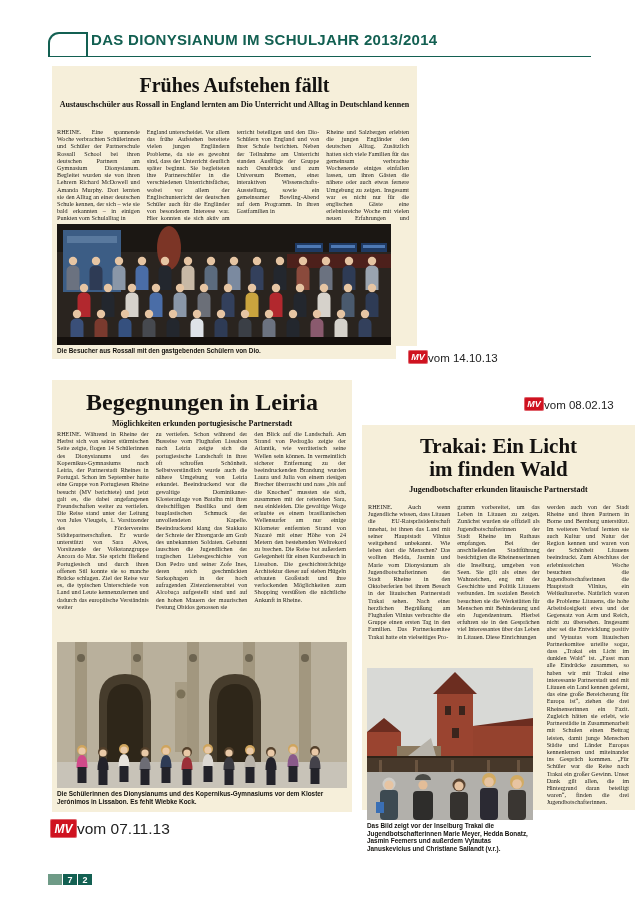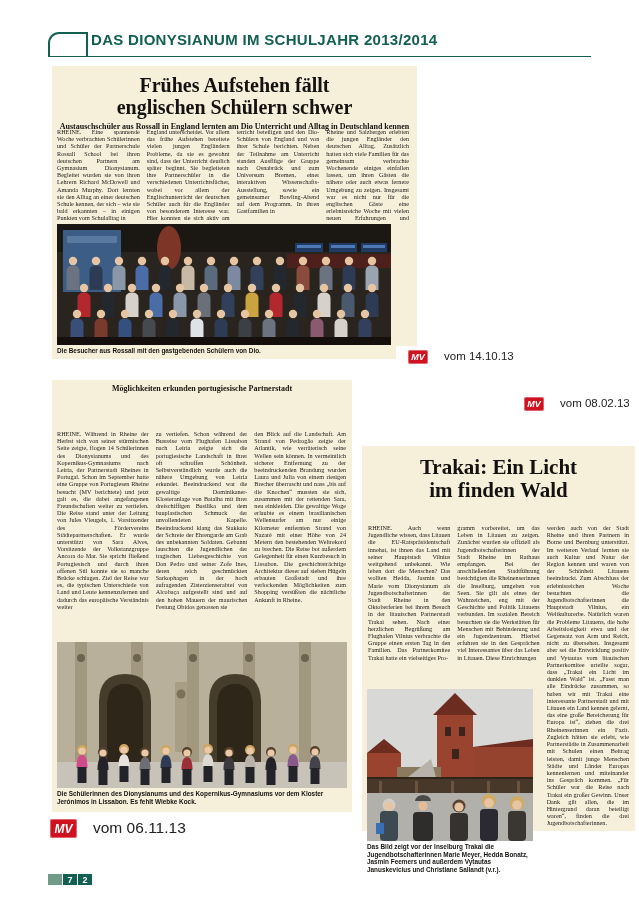--- a/index.html
+++ b/index.html
@@ -11,21 +11,21 @@
     border-top:2.5px solid #136052;border-left:2.5px solid #136052;border-right:2.5px solid #136052;
     border-top-left-radius:11px;}
   .hdr-title{position:absolute;left:91px;top:31px;font-family:"Liberation Sans","DejaVu Sans",sans-serif;
     font-weight:bold;font-size:15px;letter-spacing:.3px;color:#136052;white-space:nowrap;}
   .hdr-rule{position:absolute;left:48px;top:56px;width:543px;border-top:1.5px solid #136052;}
 
   
   .clip{position:absolute;background:#f6efda;}
   .clip-rossall{left:52px;top:66px;width:365px;height:280px;}
   .clip-leiria{left:52px;top:380px;width:300px;height:408px;}
-  .clip-trakai{left:362px;top:446px;width:273px;height:385px;}
+  .clip-trakai{left:362px;top:425px;width:273px;height:385px;}
   .cap-strip{position:absolute;background:#f6efda;}
   .strip-rossall{left:52px;top:345px;width:344px;height:14px;}
   .strip-leiria{left:52px;top:788px;width:300px;height:24px;}
 
   .headline{position:relative;font-weight:bold;text-align:center;line-height:1.1;color:#141210;}
   .clip-rossall .headline{font-size:20px;padding-top:8px;}
   .clip-leiria  .headline{font-size:24px;padding-top:9px;}
   .clip-trakai  .headline{font-size:21px;padding-top:10px;}
   .sub{position:relative;font-weight:bold;text-align:center;font-size:8px;margin-top:4px;color:#141210;}
 
@@ -44,21 +44,21 @@
   .photo-leiria{left:5px;top:262px;width:290px;height:146px;}
   .photo-trakai{left:5px;top:243px;width:166px;height:152px;}
 
   .caption{position:absolute;font-family:"Liberation Sans","DejaVu Sans",sans-serif;
            font-weight:bold;font-size:6.4px;line-height:7.6px;color:#15130f;}
   .cap-rossall{left:5px;top:2px;width:330px;}
   .cap-leiria{left:5px;top:2px;width:288px;}
   .cap-trakai{left:5px;top:397px;width:162px;}
 
   
-  .mv{position:absolute;display:flex;align-items:flex-start;gap:16px;
+  .mv{position:absolute;display:flex;align-items:flex-end;gap:0;
       font-family:"Liberation Sans","DejaVu Sans",sans-serif;color:#222;}
   .mv-badge{background:#cf1220;color:#fff;font-weight:bold;font-style:italic;
       display:flex;align-items:center;justify-content:center;border-radius:2px;
       box-shadow:inset 0 0 0 1px rgba(255,255,255,.35);}
   .mv-1{left:408px;top:350px;} .mv-2{left:524px;top:397px;}
   .mv-1 .mv-badge,.mv-2 .mv-badge{width:20px;height:14px;font-size:9px;}
   .mv-1 .mv-date,.mv-2 .mv-date{font-size:11.5px;}
   .mv-3{left:50px;top:819px;}
   .mv-3 .mv-badge{width:27px;height:19px;font-size:12px;}
   .mv-3 .mv-date{font-size:15.5px;}
@@ -76,21 +76,20 @@
 
 <div class="page">
 
   <div class="hdr-bracket"></div>
   <div class="hdr-title">DAS DIONYSIANUM IM SCHULJAHR 2013/2014</div>
   <div class="hdr-rule"></div>
 
   <section class="clip clip-rossall">
     <h2 class="headline" style="margin:0;">
       <span>Frühes Aufstehen fällt</span><br>
-      <span>englischen Schülern schwer</span>
     </h2>
     <div class="sub">Austauschschüler aus Rossall in England lernten am Dio Unterricht und Alltag in Deutschland kennen</div>
     <div class="cols">
       <div class="col">RHEINE. Eine spannende Woche verbrachten Schülerinnen und Schüler der Partnerschule Rossall School bei ihren deutschen Partnern am Gymnasium Dionysianum. Begleitet wurden sie von ihren Lehrern Richard McDowell und Amanda Murphy. Dort lernten sie den Alltag an einer deutschen Schule kennen, der sich – wie sie bald erkannten – in einigen Punkten vom Schulalltag in</div>
       <div class="col">England unterscheidet. Vor allem das frühe Aufstehen bereitete vielen jungen Engländern Probleme, da sie es gewohnt sind, dass der Unterricht deutlich später beginnt. Sie begleiteten ihre Partnerschüler in die verschiedenen Unterrichtsfächer, wobei vor allem der Englischunterricht der deutschen Schüler auch für die Engländer von besonderem Interesse war. Hier konnten sie sich aktiv am Un-</div>
       <div class="col">terricht beteiligen und den Dio-Schülern von England und von ihrer Schule berichten. Neben der Teilnahme am Unterricht standen Ausflüge der Gruppe nach Osnabrück und zum Universum Bremen, einer interaktiven Wissenschafts-Ausstellung, sowie ein gemeinsamer Bowling-Abend auf dem Programm. In ihren Gastfamilien in</div>
       <div class="col">Rheine und Salzbergen erlebten die jungen Engländer den deutschen Alltag. Zusätzlich hatten sich viele Familien für das gemeinsam verbrachte Wochenende einiges einfallen lassen, um ihren Gästen die nähere oder auch etwas fernere Umgebung zu zeigen. Insgesamt war es nicht nur für die englischen Gäste eine erlebnisreiche Woche mit vielen neuen Erfahrungen und Einblicken.</div>
     </div>
     <div class="photo photo-rossall">
       <svg width="334" height="121" viewBox="0 0 334 121" xmlns="http://www.w3.org/2000/svg">
@@ -158,20 +157,21 @@
   </section>
   <div class="cap-strip strip-rossall">
     <div class="caption cap-rossall">Die Besucher aus Rossall mit den gastgebenden Schülern von Dio.</div>
   </div>
   <div class="mv mv-1">
     <span class="mv-badge">MV</span>
     <span class="mv-date">vom 14.10.13</span>
   </div>
 
   <section class="clip clip-leiria">
+    <h2 class="headline" style="margin:0;">Begegnungen in Leiria</h2>
     <div class="sub">Möglichkeiten erkunden portugiesische Partnerstadt</div>
     <div class="cols">
       <div class="col">RHEINE. Während in Rheine der Herbst sich von seiner stürmischen Seite zeigte, flogen 14 Schülerinnen des Dionysianums und des Kopernikus-Gymnasiums nach Leiria, der Partnerstadt Rheines in Portugal. Schon im September hatte eine Gruppe von Portugiesen Rheine besucht (MV berichtete) und jetzt galt es, die dabei angefangenen Freundschaften weiter zu vertiefen. Die Reise stand unter der Leitung von Jules Vleugels, 1. Vorsitzender des Fördervereins Städtepartnerschaften. Er wurde unterstützt von Sara Alves, Vorsitzende der Volkstanzgruppe Ancora do Mar. Sie spricht fließend Portugiesisch und durch ihren offenen Stil konnte sie so manche Brücke schlagen. Ziel der Reise war es, die typischen Unterschiede von Land und Leute kennenzulernen und dadurch das europäische Verständnis weiter</div>
       <div class="col">zu vertiefen. Schon während der Busreise vom Flughafen Lissabon nach Leiria zeigte sich die portugiesische Landschaft in ihrer oft schroffen Schönheit. Selbstverständlich wurde auch die nähere Umgebung von Leiria erkundet. Beeindruckend war die gewaltige Dominikaner-Klosteranlage von Batalha mit ihrer dreischiffigen Basilika und dem bauplastischen Schmuck der unvollendeten Kapelle. Beeindruckend klang das Stakkato der Schreie der Ehrengarde am Grab des unbekannten Soldaten. Gebannt lauschten die Jugendlichen der tragischen Liebesgeschichte von Don Pedro und seiner Zofe Ines, deren reich geschmückten Sarkophagen in der hoch aufragenden Zisterzienserabtei von Alcobaça aufgestellt sind und auf den hohen Mauern der maurischen Festung Obidos genossen sie</div>
       <div class="col">den Blick auf die Landschaft. Am Strand von Pedrogão zeigte der Atlantik, wie verräterisch seine Wellen sein können. In vermeintlich sicherer Entfernung zu der beeindruckenden Brandung wurden Laura und Julia von einem riesigen Brecher überrascht und nass „bis auf die Knochen“ mussten sie sich, zusammen mit der rettenden Sara, neu einkleiden. Die gewaltige Woge erlaubte es einem brasilianischen Wellensurfer am nur einige Kilometer entfernten Strand von Nazaré mit einer Höhe von 24 Metern den bestehenden Weltrekord zu brechen. Die Reise bot außerdem Gelegenheit für einen Kurzbesuch in Lissabon. Die geschichtsträchtige Architektur dieser auf sieben Hügeln erbauten Großstadt und ihre verlockenden Möglichkeiten zum Shopping versüßten die nächtliche Ankunft in Rheine.</div>
     </div>
     <div class="photo photo-leiria">
       <svg width="290" height="146" viewBox="0 0 290 146" xmlns="http://www.w3.org/2000/svg">
         <defs>
           <g id="girlB">
@@ -218,28 +218,29 @@
           <use href="#girlB" x="236" y="121" fill="#8a5a8a"></use>
           <use href="#girlD" x="258" y="123" fill="#44424a"></use>
       </svg>
     </div>
   </section>
   <div class="cap-strip strip-leiria">
     <div class="caption cap-leiria">Die Schülerinnen des Dionysianums und des Kopernikus-Gymnasiums vor dem Kloster Jerónimos in Lissabon. Es fehlt Wiebke Kock.</div>
   </div>
   <div class="mv mv-3">
     <span class="mv-badge">MV</span>
-    <span class="mv-date">vom 06.11.13</span>
+    <span class="mv-date">vom 07.11.13</span>
   </div>
 
   <section class="clip clip-trakai">
     <h2 class="headline" style="margin:0;">
       <span>Trakai: Ein Licht</span><br>
       <span>im finden Wald</span>
     </h2>
+    <div class="sub">Jugendbotschafter erkunden litauische Partnerstadt</div>
     <div class="cols">
       <div class="col col-short">RHEINE. Auch wenn Jugendliche wissen, dass Litauen die EU-Ratspräsidentschaft innehat, ist ihnen das Land mit seiner Hauptstadt Vilnius weitgehend unbekannt. Wie leben dort die Menschen? Das wollten Hedda, Jasmin und Marie vom Dionysianum als Jugendbotschafterinnen der Stadt Rheine in den Oktoberferien bei ihrem Besuch in der litauischen Partnerstadt Trakai sehen. Nach einer herzlichen Begrüßung am Flughafen Vilnius verbrachte die Gruppe einen ersten Tag in den Familien. Das Partnerkomitee Trakai hatte ein vielseitiges Pro-</div>
       <div class="col col-short">gramm vorbereitet, um das Leben in Litauen zu zeigen. Zunächst wurden sie offiziell als Jugendbotschafterinnen der Stadt Rheine im Rathaus empfangen. Bei der anschließenden Stadtführung besichtigten die Rheinenserinnen die Inselburg, umgeben von Seen. Sie gilt als eines der Wahrzeichen, eng mit der Geschichte und Politik Litauens verbunden. Im sozialen Bereich besuchten sie die Werkstätten für Menschen mit Behinderung und ein Jugendzentrum. Hierbei erfuhren sie in den Gesprächen viel Interessantes über das Leben in Litauen. Diese Einrichtungen</div>
       <div class="col col-tall">werden auch von der Stadt Rheine und ihren Partnern in Borne und Bernburg unterstützt. Im weiteren Verlauf lernten sie auch Kultur und Natur der Region kennen und waren von der Schönheit Litauens beeindruckt. Zum Abschluss der erlebnisreichen Woche besuchten die Jugendbotschafterinnen die Hauptstadt Vilnius, ein Weltkulturerbe. Natürlich waren die Probleme Litauens, die hohe Arbeitslosigkeit etwa und der Gegensatz von Arm und Reich, nicht zu übersehen. Insgesamt aber sei die Entwicklung positiv und Vytautas vom litauischen Partnerkomitee urteilte sogar, dass „Trakai ein Licht im dunklen Wald“ ist. „Fasst man alle Eindrücke zusammen, so haben wir mit Trakai eine interessante Partnerstadt und mit Litauen ein Land kennen gelernt, das eine große Bereicherung für Europa ist“, ziehen die drei Rheinenserinnen ein Fazit. Zugleich hätten sie erlebt, wie Partnerstädte in Zusammenarbeit mit Schulen einen Beitrag leisten, damit junge Menschen Städte und Länder Europas kennenlernen und miteinander ins Gespräch kommen. „Für Schüler war die Reise nach Trakai ein großer Gewinn. Unser Dank gilt allen, die im Hintergrund daran beteiligt waren“, finden die drei Jugendbotschafterinnen.</div>
     </div>
     <div class="photo photo-trakai">
       <svg width="166" height="152" viewBox="0 0 166 152" xmlns="http://www.w3.org/2000/svg">
         <rect width="166" height="152" fill="#d8d9d6"></rect>
         <polygon points="66,26 88,4 110,26" fill="#6c2d20"></polygon>
         <rect x="70" y="26" width="36" height="66" fill="#9a4430"></rect>

